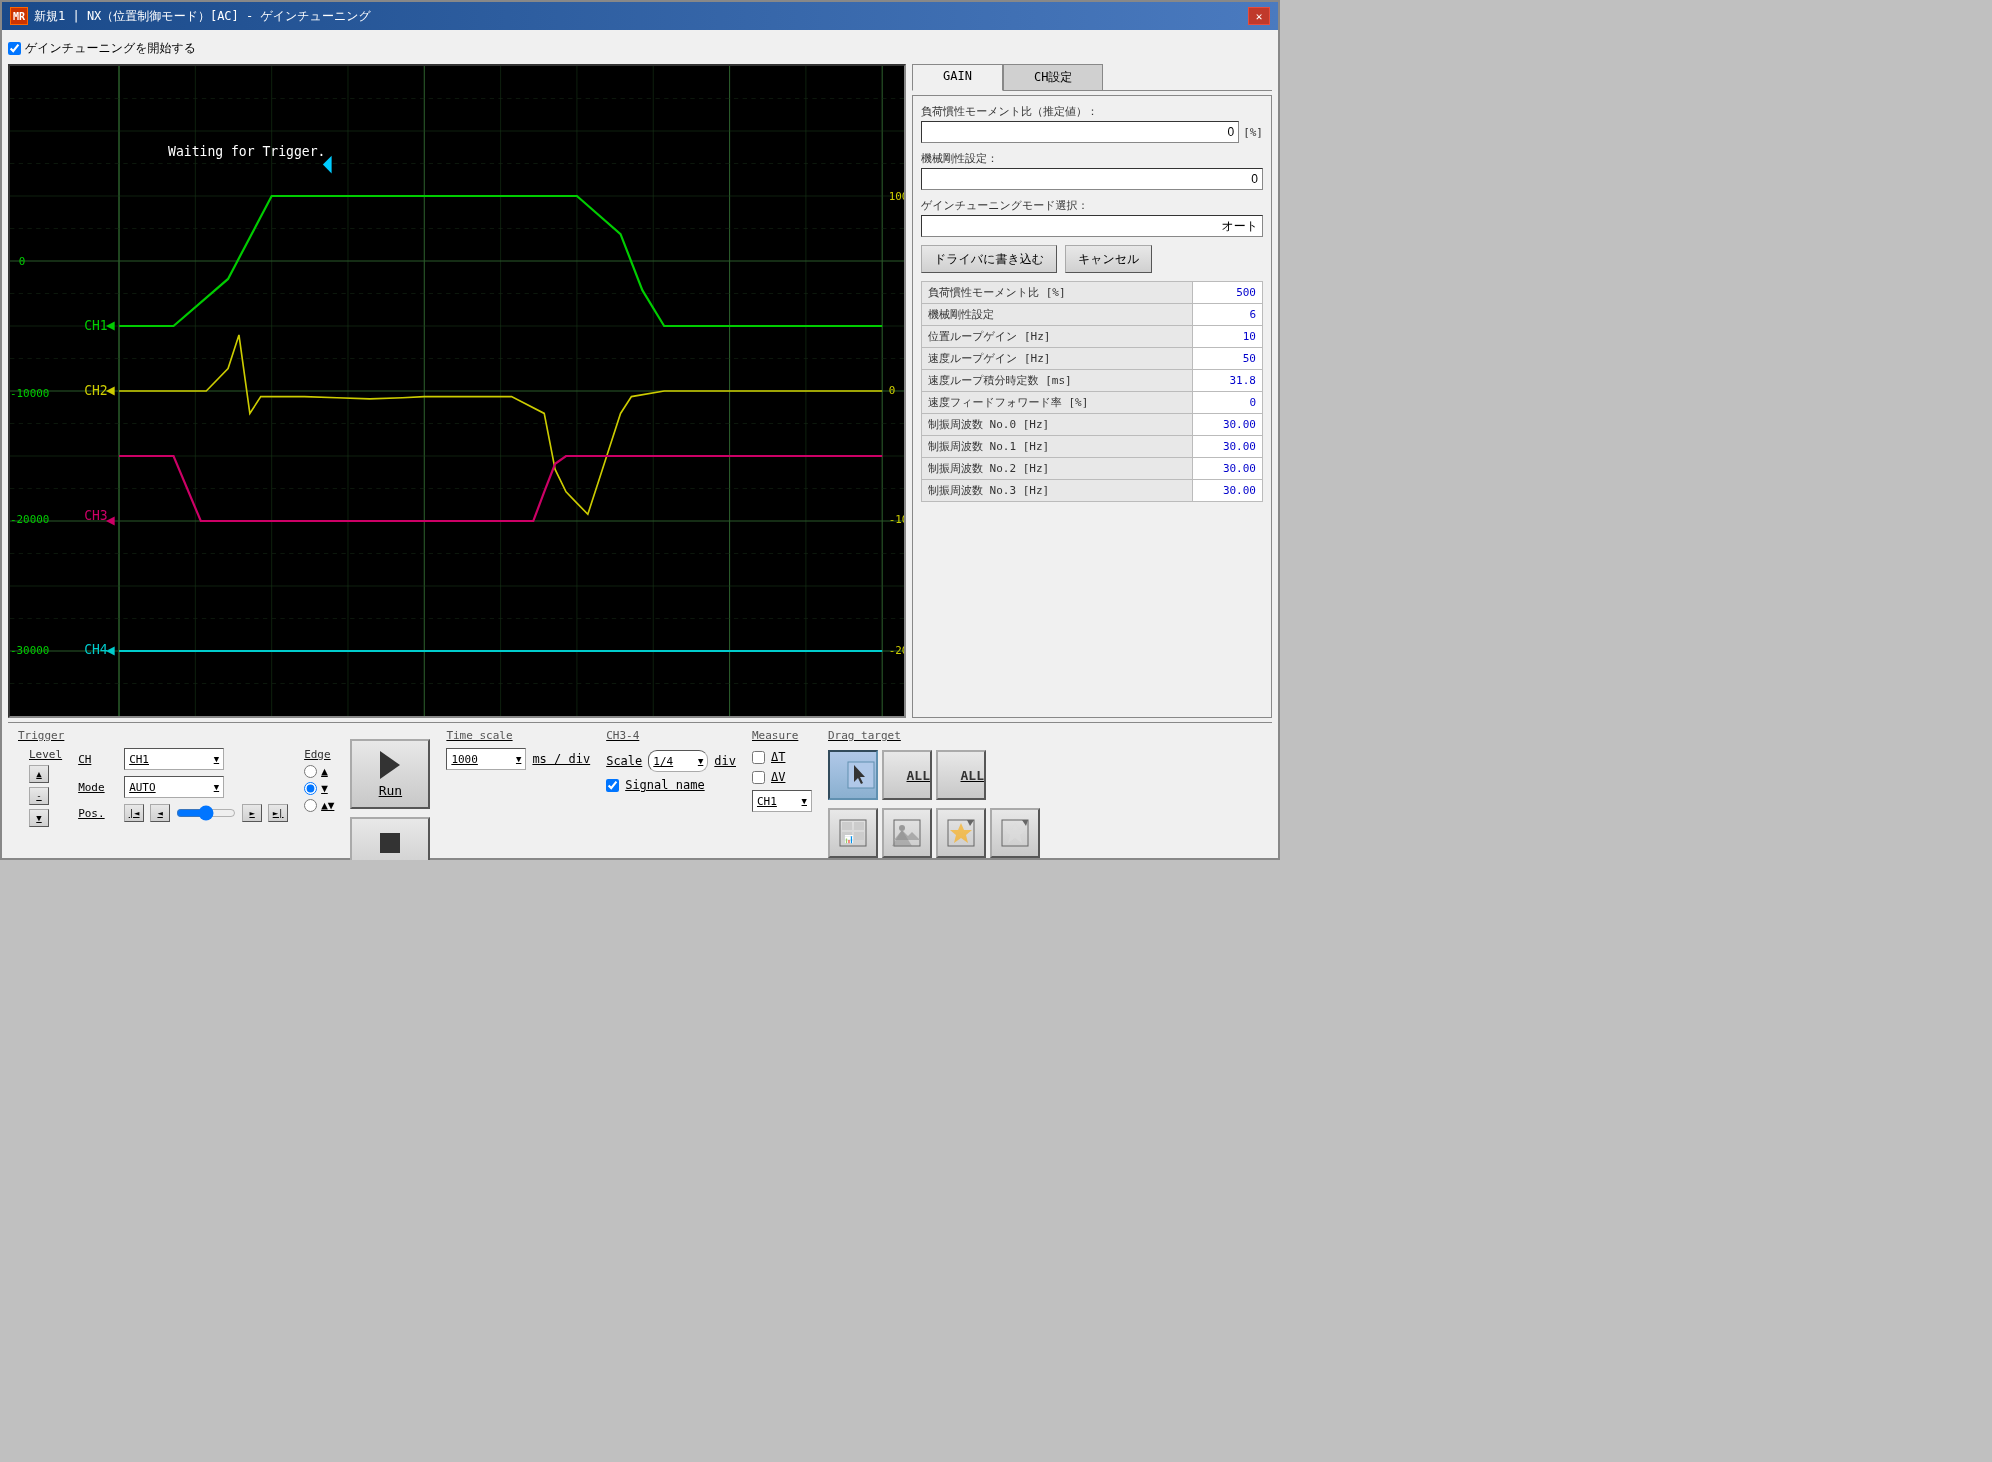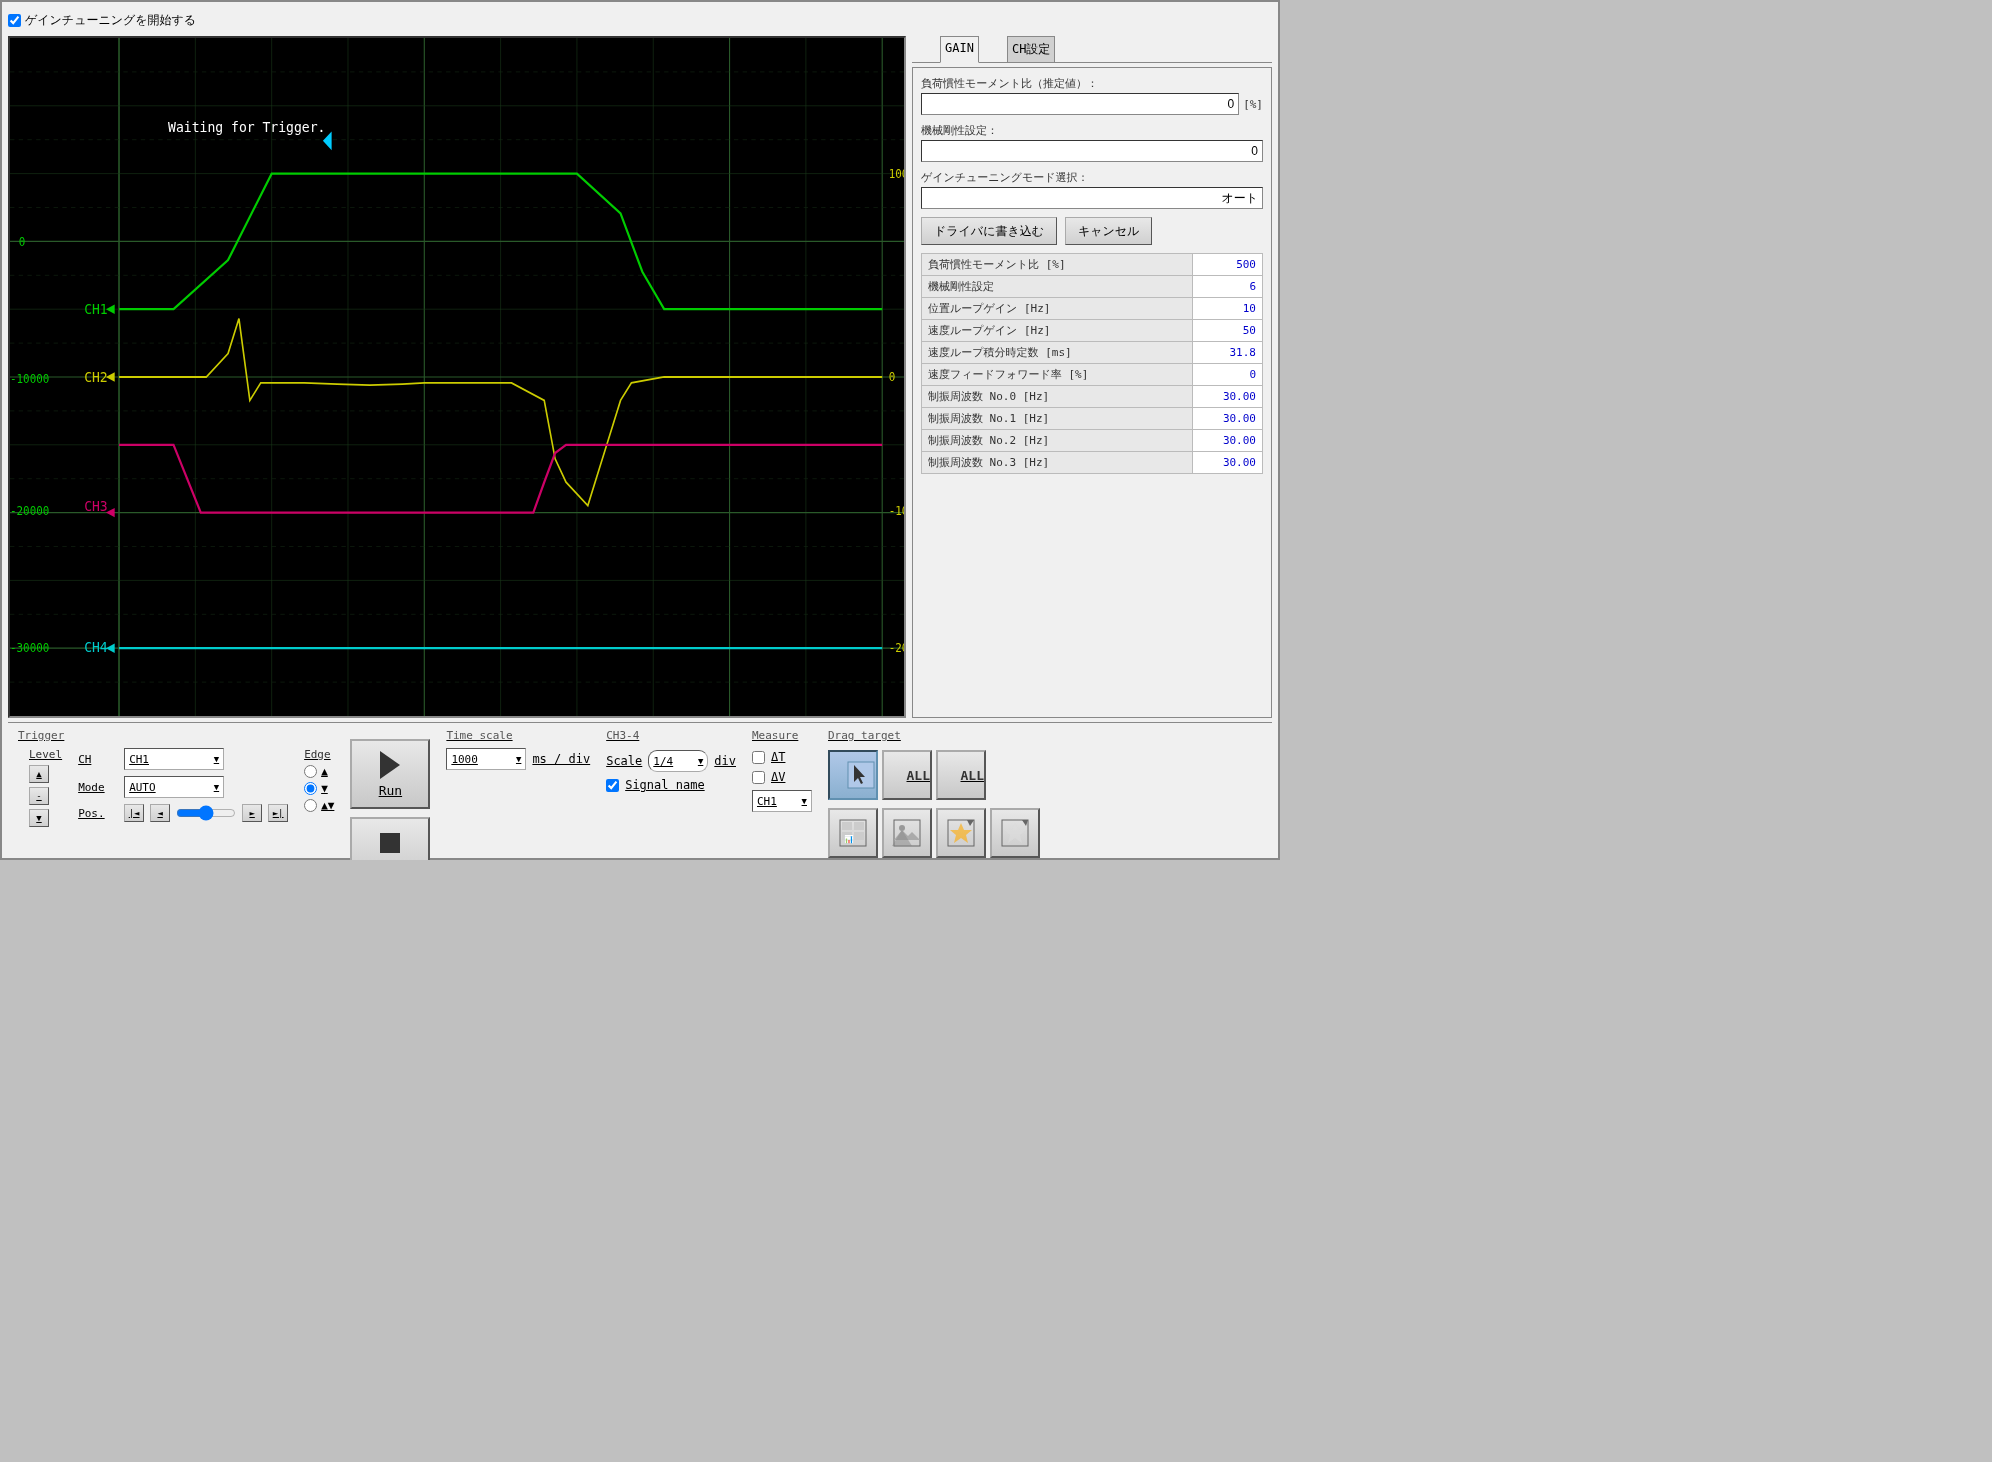--- a/index.html
+++ b/index.html
@@ -130,27 +130,26 @@
       gap: 4px;
       flex-shrink: 0;
     }
 
     .tab-bar {
       display: flex;
       border-bottom: 1px solid #888;
     }
 
     .tab {
-      padding: 4px 4px;
+      padding: 4px 30px;
       background: #d0d0d0;
       border: 1px solid #888;
       border-bottom: none;
       cursor: pointer;
       font-size: 12px;
-      margin-left: 28px;
     }
 
     .tab.active {
       background: #f0f0f0;
       border-bottom: 1px solid #f0f0f0;
       margin-bottom: -1px;
     }
 
     .panel-content {
       background: #f0f0f0;
@@ -436,20 +435,27 @@
     .grid-line-major {
       stroke: #2a5a2a;
       stroke-width: 1;
     }
   </style>
 </head>
 <body>
 
 <div class="window">
 
+  <div class="title-bar">
+    <div class="title-bar-left">
+      <div class="title-icon">MR</div>
+      <span class="title-text">新規1 | NX（位置制御モード）[AC] - ゲインチューニング</span>
+    </div>
+    <div class="title-close">✕</div>
+  </div>
 
   <div class="main-content">
 
     <div class="top-bar">
       <label class="checkbox-label">
         <input type="checkbox" checked="" style="">
         <span>ゲインチューニングを開始する</span>
       </label>
     </div>
 

